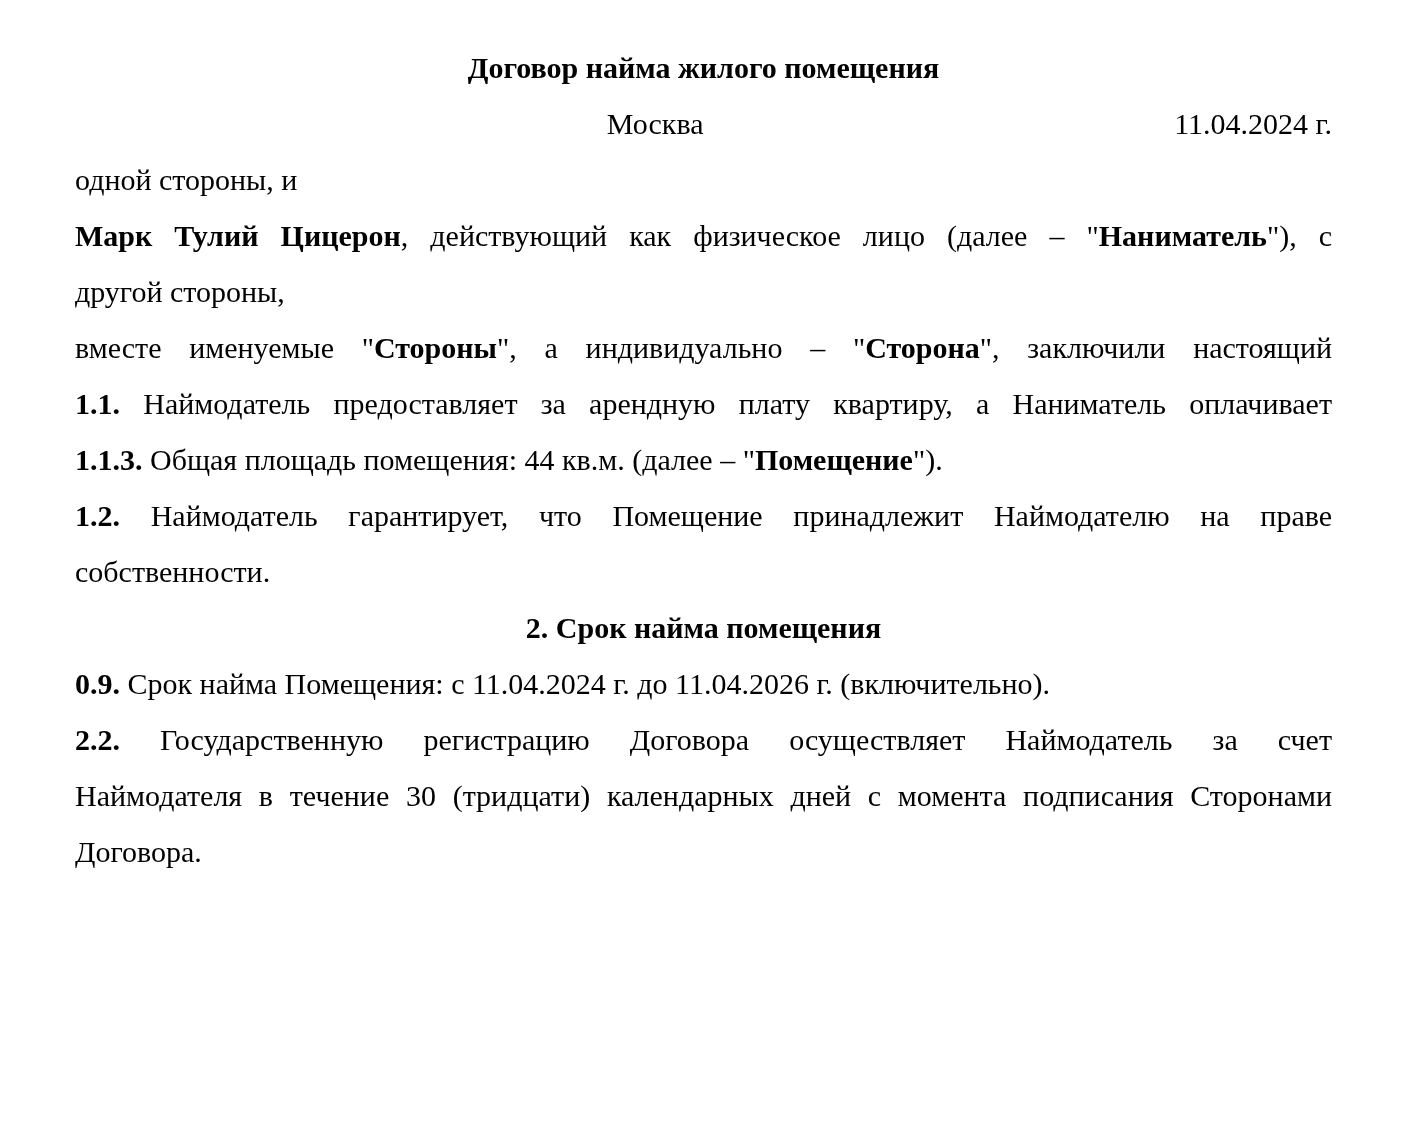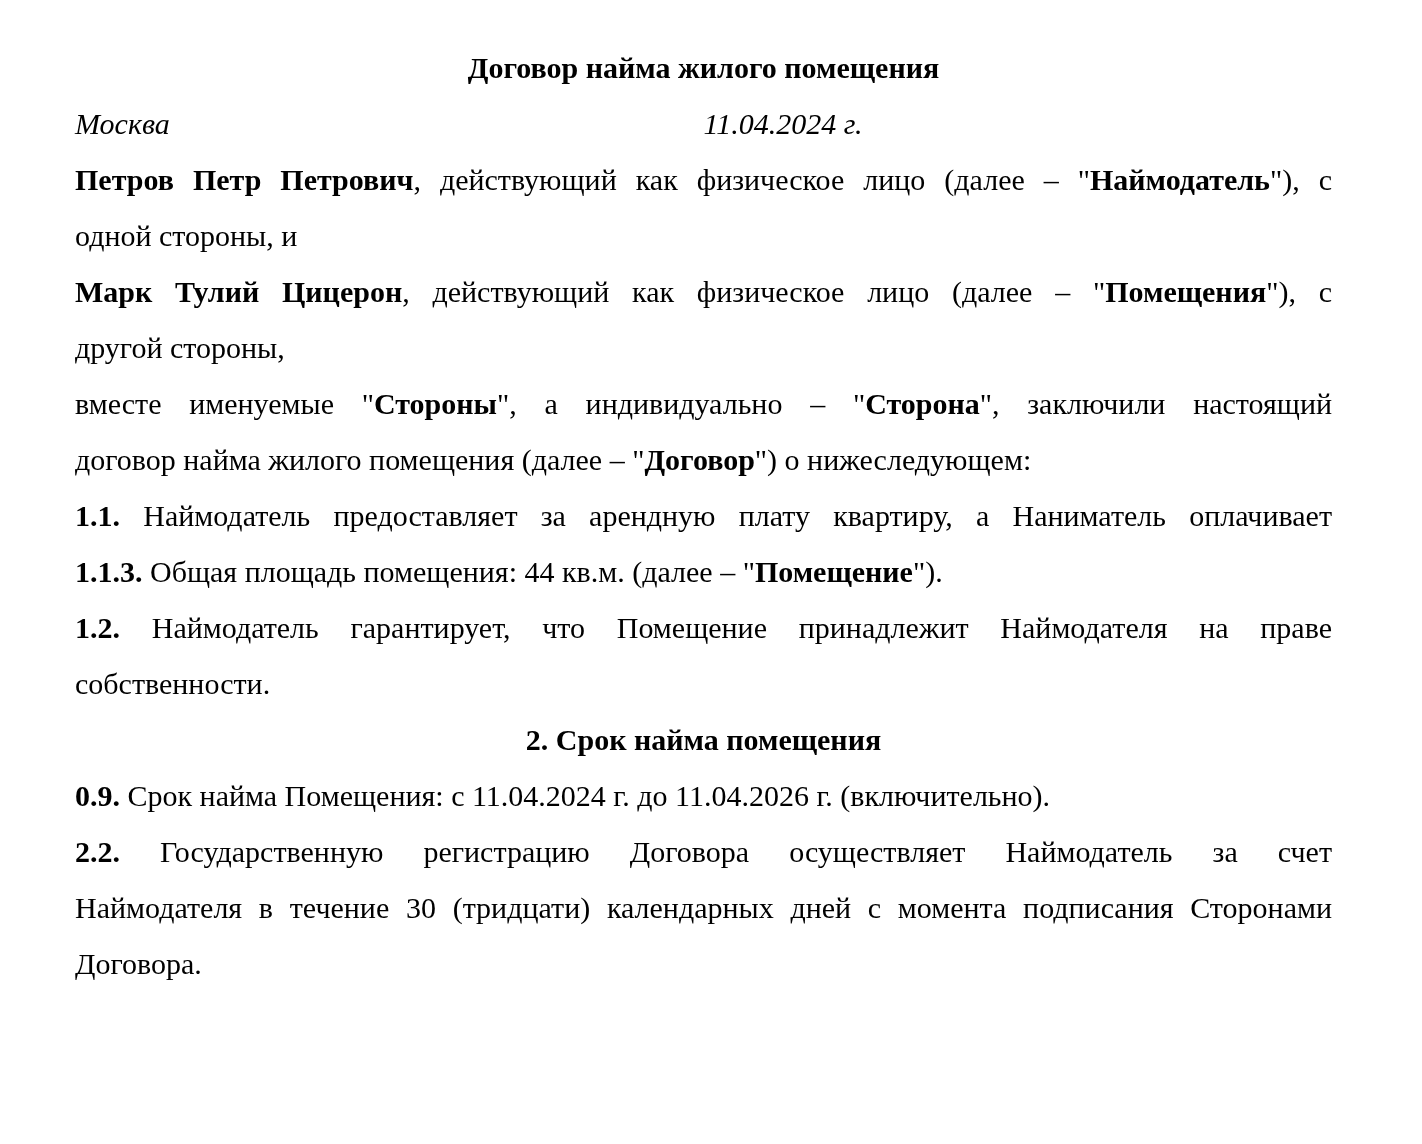--- a/index.html
+++ b/index.html
@@ -7,55 +7,53 @@
   .doc{
     box-sizing:border-box;
     width:1422px;height:1136px;overflow:hidden;
     padding:40px 90px 0 75px;
     font-family:"Liberation Serif","DejaVu Serif",serif;
     font-size:30px;line-height:56px;color:#000000;
     background:#ffffff;
   }
   .title{text-align:center;font-weight:bold;}
   .dateline{display:flex;}
-  .dateline>div{flex:1;text-align:left;font-style:italic;}
+  .dateline>div{flex:1;text-align:right;}
   .line{text-align:justify;}
   .jl{text-align-last:justify;}
   .heading{text-align:center;font-weight:bold;}
   .b{font-weight:bold;}
 </style>
 </head>
 <body>
 
 <div class="doc">
 
   <div class="title">Договор найма жилого помещения</div>
 
   <div class="dateline">
     <div>Москва</div>
     <div>11.04.2024 г.</div>
   </div>
 
-  <div class="line jl"><span class="b">Петров Петр Петрович</span><span>, действующий как физическое лицо (далее – "</span><span class="b">Наймодатель</span><span>"), с</span></div>
   <div class="line"><span>одной стороны, и</span></div>
 
-  <div class="line jl"><span class="b">Марк Тулий Цицерон</span><span>, действующий как физическое лицо (далее – "</span><span class="b">Помещения</span><span>"), с</span></div>
+  <div class="line jl"><span class="b">Марк Тулий Цицерон</span><span>, действующий как физическое лицо (далее – "</span><span class="b">Наниматель</span><span>"), с</span></div>
   <div class="line"><span>другой стороны,</span></div>
 
   <div class="line jl"><span>вместе именуемые "</span><span class="b">Стороны</span><span>", а индивидуально – "</span><span class="b">Сторона</span><span>", заключили настоящий</span></div>
-  <div class="line"><span>договор найма жилого помещения (далее – "</span><span class="b">Договор</span><span>") о нижеследующем:</span></div>
 
 
   <div class="line jl"><span class="b">1.1.</span><span> Наймодатель предоставляет за арендную плату квартиру, а Наниматель оплачивает</span></div>
 
 
 
   <div class="line"><span class="b">1.1.3.</span><span> Общая площадь помещения: 44 кв.м. (далее – "</span><span class="b">Помещение</span><span>").</span></div>
 
-  <div class="line jl"><span class="b">1.2.</span><span> Наймодатель гарантирует, что Помещение принадлежит Наймодателя на праве</span></div>
+  <div class="line jl"><span class="b">1.2.</span><span> Наймодатель гарантирует, что Помещение принадлежит Наймодателю на праве</span></div>
   <div class="line"><span>собственности.</span></div>
 
   <div class="heading">2. Срок найма помещения</div>
 
   <div class="line"><span class="b">0.9.</span><span> Срок найма Помещения: с 11.04.2024 г. до 11.04.2026 г. (включительно).</span></div>
 
   <div class="line jl"><span class="b">2.2.</span><span> Государственную регистрацию Договора осуществляет Наймодатель за счет</span></div>
   <div class="line"><span>Наймодателя в течение 30 (тридцати) календарных дней с момента подписания Сторонами Договора.</span></div>
 
 </div>

